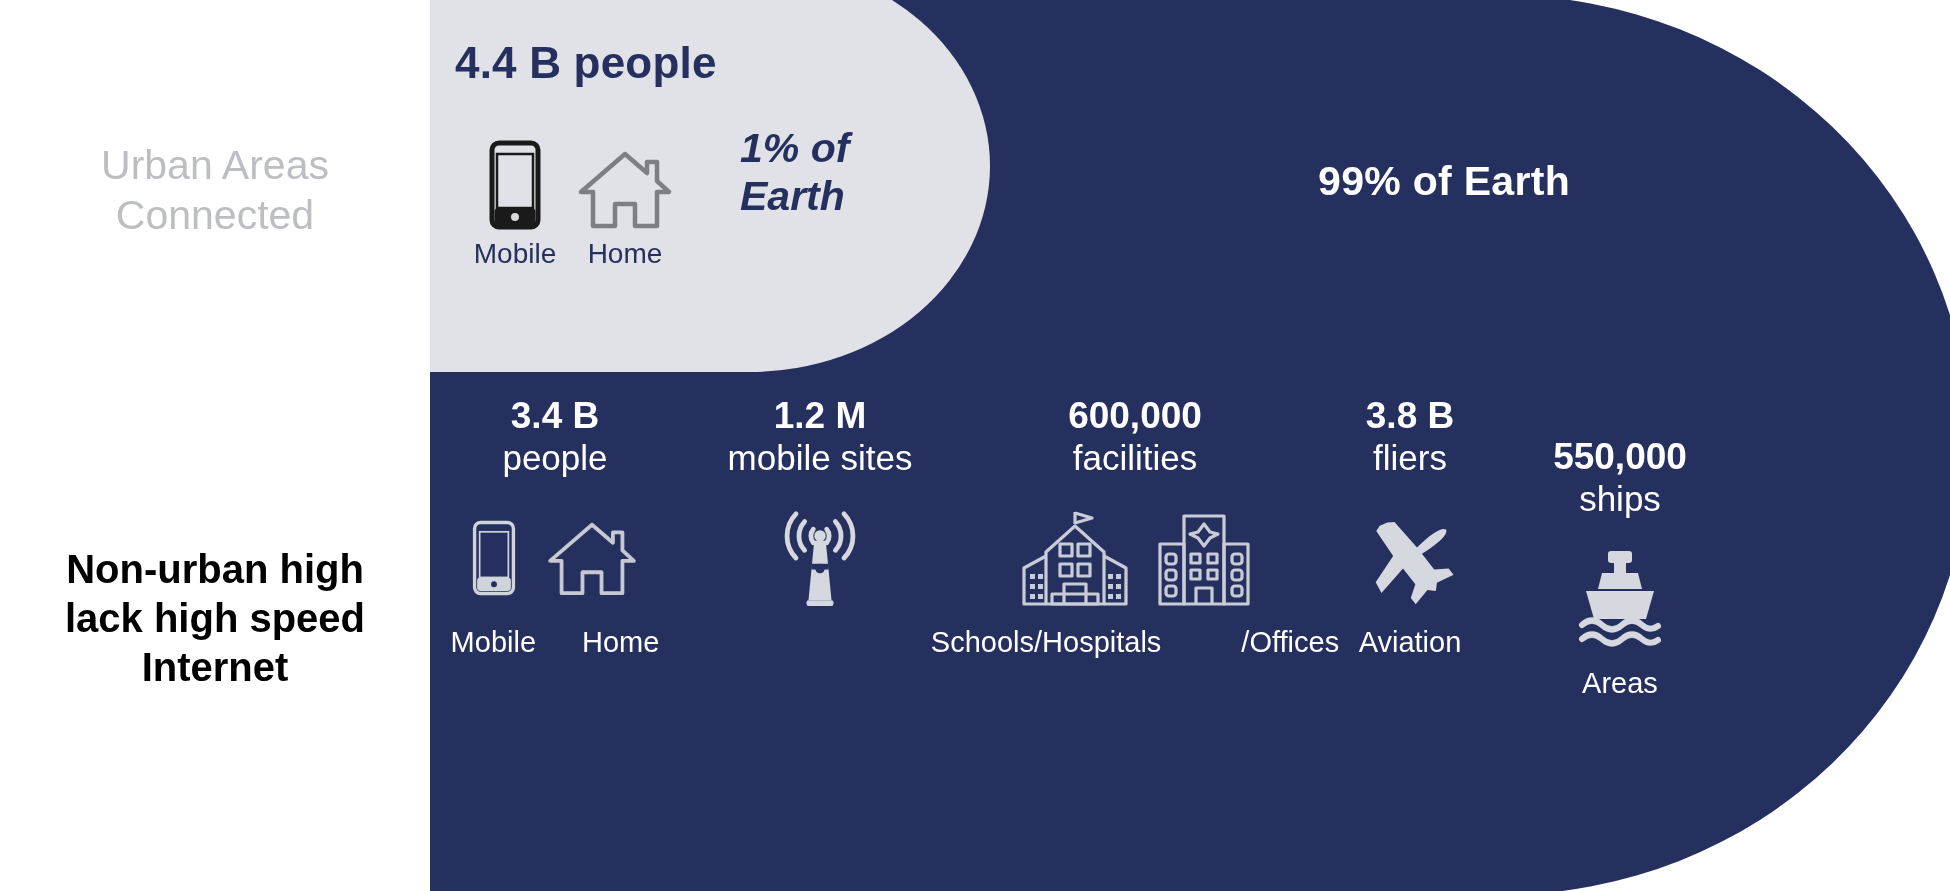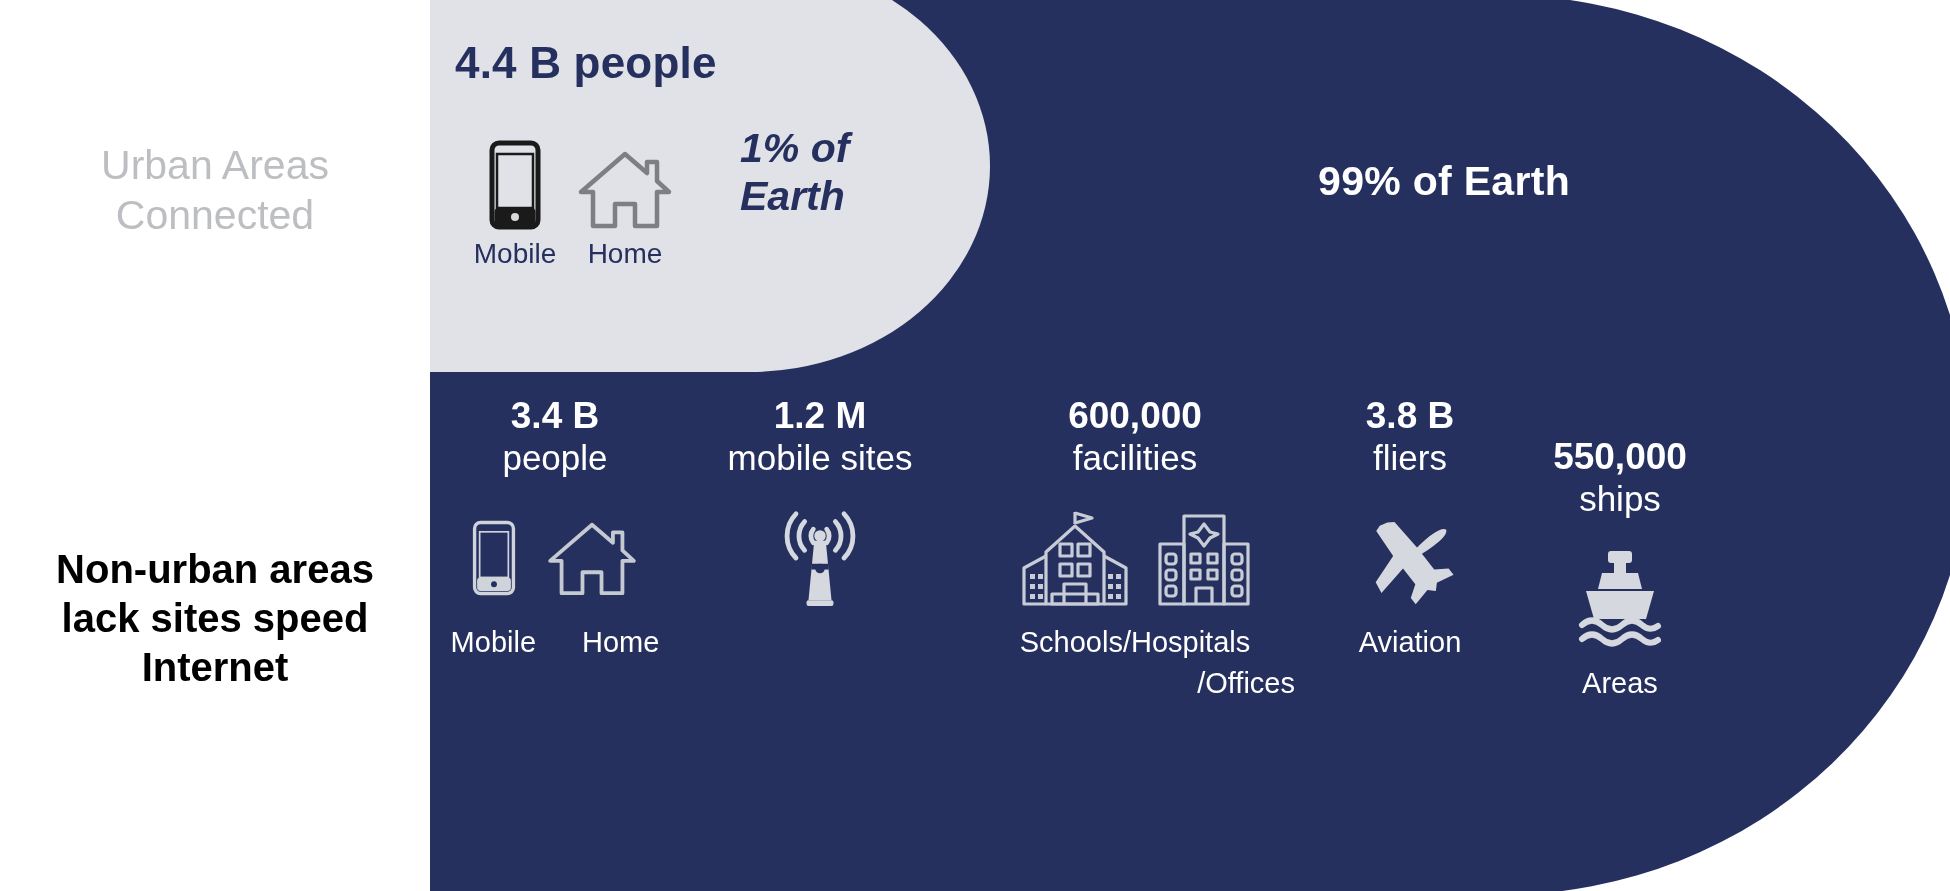--- a/index.html
+++ b/index.html
@@ -190,21 +190,21 @@
   #col-people .stat-captions { gap: 46px; }
   #col-fac .stat-icons { gap: 20px; }
 
   svg { display: block; }
 </style>
 </head>
 <body>
 
 <div id="left-col">
   <div class="left-label" id="urban-label">Urban Areas Connected</div>
-  <div class="left-label" id="nonurban-label">Non-urban areas lack sites speed Internet</div>
+  <div class="left-label" id="nonurban-label">Non-urban high lack high speed Internet</div>
 </div>
 
 <div id="navy-panel"></div>
 
 <div id="urban-bubble"></div>
 
 <div id="urban-content">
 
   <div id="urban-headline">4.4 B people</div>
 
@@ -325,21 +325,21 @@
           <rect x="12" y="46" width="10" height="10" rx="3"></rect>
           <rect x="12" y="62" width="10" height="10" rx="3"></rect>
           <rect x="12" y="78" width="10" height="10" rx="3"></rect>
           <rect x="78" y="46" width="10" height="10" rx="3"></rect>
           <rect x="78" y="62" width="10" height="10" rx="3"></rect>
           <rect x="78" y="78" width="10" height="10" rx="3"></rect>
           <path d="M42 96 L42 80 L58 80 L58 96"></path>
         </g>
       </svg>
     </div>
-    <div class="stat-captions" style="flex-direction:column; gap:8px;">
+    <div class="stat-captions" style="flex-direction:row; gap:20px;">
       <span class="stat-caption">Schools/Hospitals</span>
       <span class="stat-caption" style="text-align:right; padding-left:60px;">/Offices</span>
     </div>
   </div>
 
   <div class="stat-col" id="col-avi">
     <div class="stat-number">3.8 B</div>
     <div class="stat-unit">fliers</div>
     <div class="stat-icons">
       <svg width="104" height="96" viewBox="0 0 104 96" aria-hidden="true">

